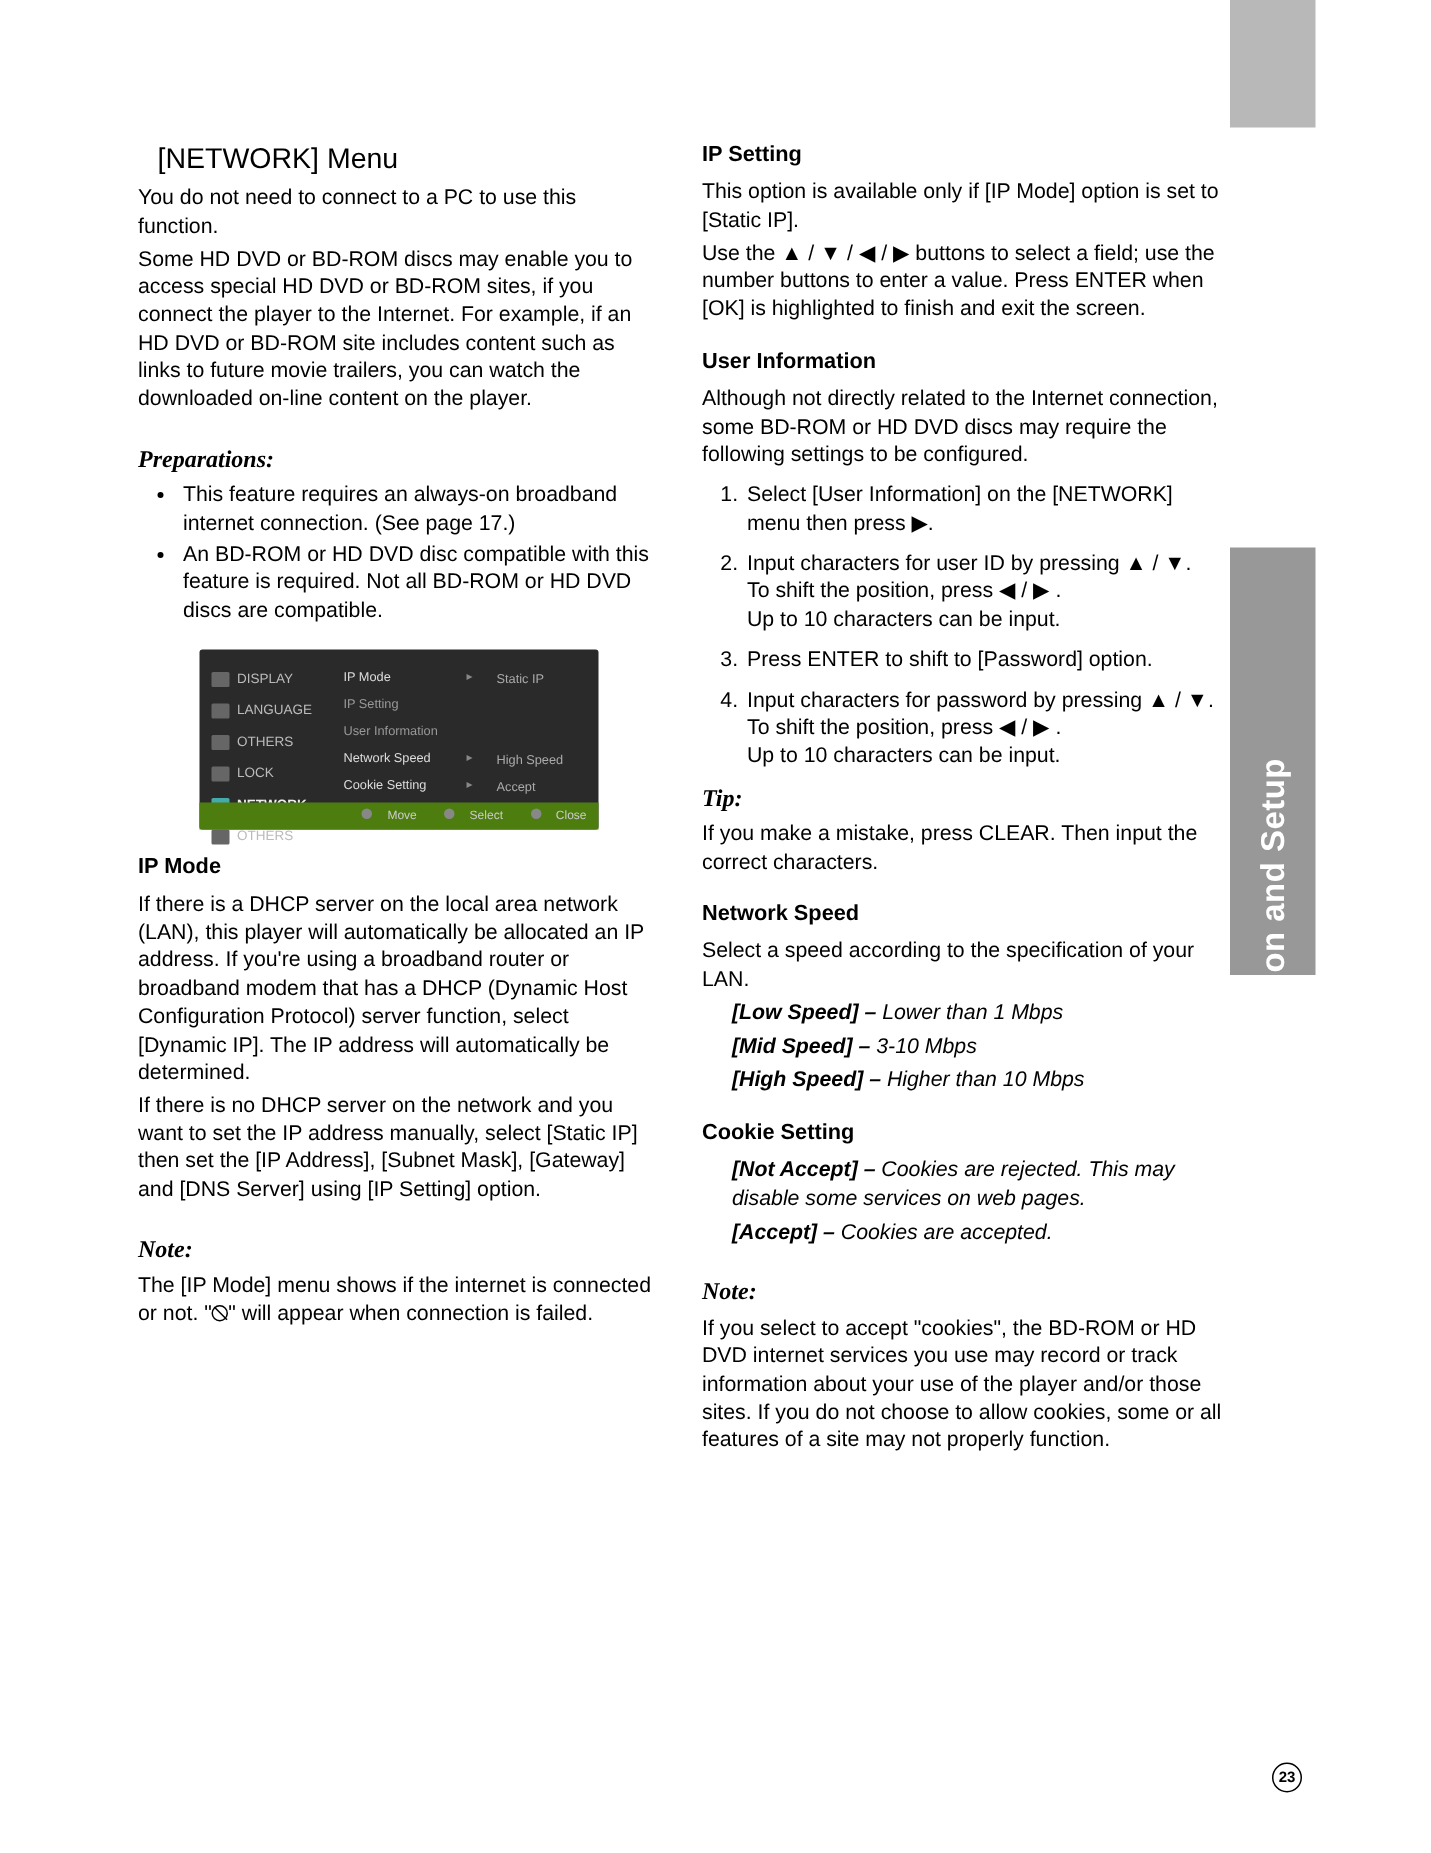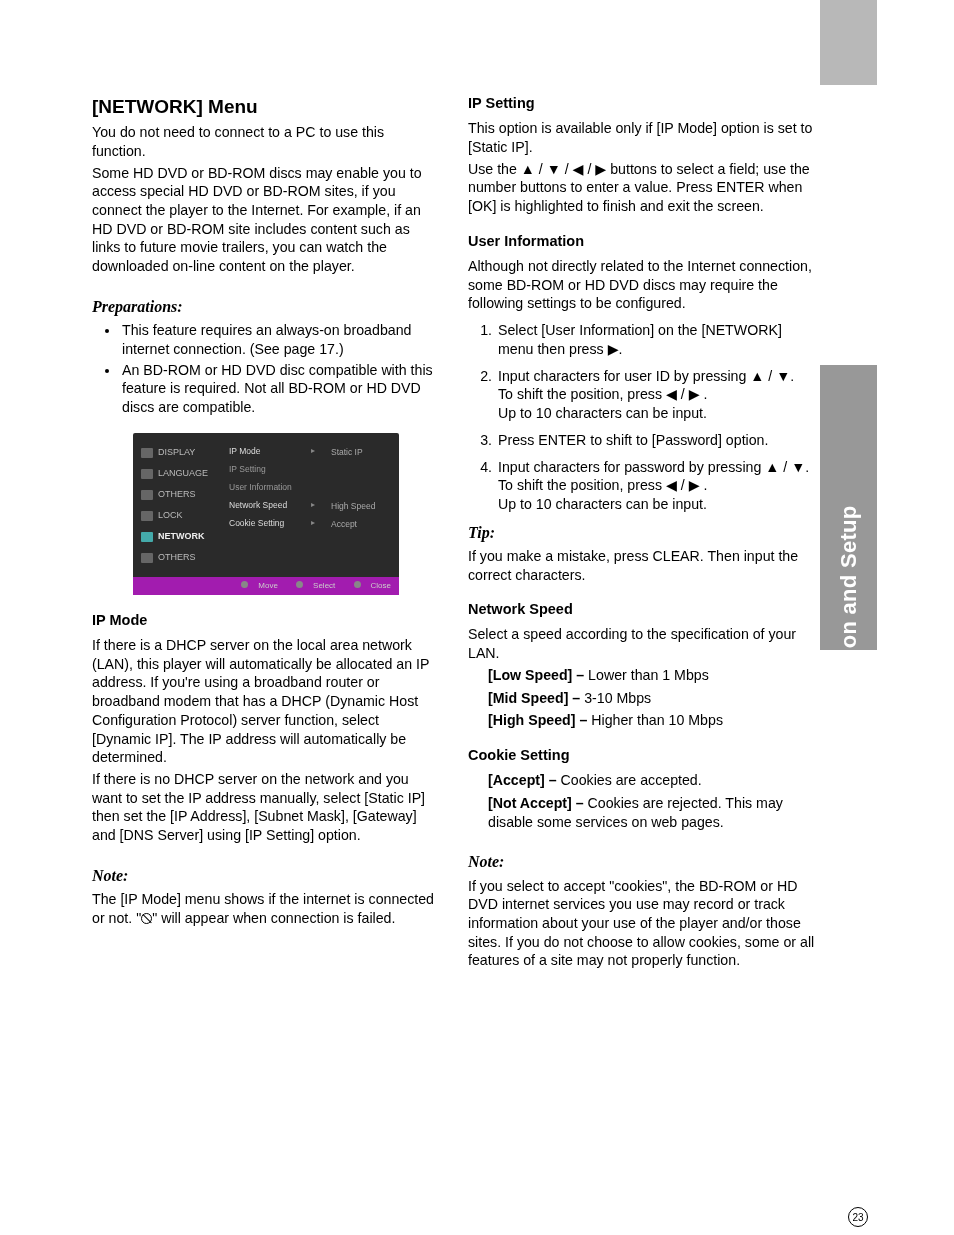--- a/index.html
+++ b/index.html
@@ -4,47 +4,47 @@
 <style>
   * { box-sizing: border-box; margin: 0; padding: 0; }
   html, body { font-family: Arial, Helvetica, sans-serif; color: #000; }
   body { width: 954px; height: 1235px; position: relative; background: #fff; }
   .page { position: relative; width: 954px; height: 1235px; }
   .gray-top { position: absolute; top: 0; right: 77px; width: 57px; height: 85px; background: #b8b8b8; }
   .side-tab { position: absolute; top: 365px; right: 77px; width: 57px; height: 285px; background: #989898; }
   .side-tab span { position: absolute; left: 50%; bottom: 14px; transform: translateX(-50%) rotate(-90deg); transform-origin: center; white-space: nowrap; color: #fff; font-weight: bold; font-size: 22px; letter-spacing: .3px; }
   .cols { position: absolute; top: 94px; left: 92px; width: 724px; display: flex; gap: 28px; }
   .col { width: 348px; font-size: 14.2px; line-height: 1.32; }
-  h1 { font-size: 19px; font-weight: bold; margin-bottom: 4px; }
+  h1 { font-size: 19px; font-weight: normal; margin-bottom: 4px; margin-left: 13px; }
   .subhead { font-size: 16px; font-weight: bold; font-style: italic; font-family: Georgia, 'Times New Roman', serif; margin-top: 20px; margin-bottom: 4px; }
   .mini-head { font-weight: bold; margin-top: 16px; margin-bottom: 6px; font-size: 14.5px; }
   p { margin-bottom: 3px; }
   ul.bullets { list-style: disc; padding-left: 28px; margin: 2px 0 16px 0; }
   ul.bullets li { margin-bottom: 2px; padding-left: 2px; }
   ol.steps { list-style: decimal; padding-left: 28px; margin: 8px 0 6px 0; }
   ol.steps li { margin-bottom: 8px; padding-left: 2px; }
   .indent { padding-left: 20px; }
-  .indent p { margin-bottom: 4px; }
+  .indent p { margin-bottom: 4px; font-style: italic; }
   .arrow { font-family: Arial, sans-serif; }
   .prohibit { display:inline-block; width:11px; height:11px; border:1.3px solid #000; border-radius:50%; position:relative; vertical-align:-1px; }
   .prohibit::after { content:""; position:absolute; left:-1px; top:4px; width:12px; height:1.3px; background:#000; transform:rotate(45deg); }
-  .screenshot { width: 266px; height: 162px; margin: 6px auto 4px auto; background: #2a2a2a; border-radius: 2px; position: relative; font-size:9px; color:#aaa; }
+  .screenshot { width: 266px; height: 120px; margin: 6px auto 4px auto; background: #2a2a2a; border-radius: 2px; position: relative; font-size:9px; color:#aaa; }
   .ss-side { position:absolute; left:8px; top:10px; width:78px; }
   .ss-row { display:flex; align-items:center; gap:5px; height:21px; color:#bbb; font-size:9px; }
   .ss-row.active { color:#eee;font-weight:bold; }
   .ss-ic { width:12px; height:10px; background:#666; border-radius:1px; }
   .ss-mid { position:absolute; left:96px; top:10px; width:86px; }
   .ss-mrow { height:18px; display:flex; align-items:center; justify-content:space-between; color:#999; font-size:8.5px; }
   .ss-mrow.hi { color:#ddd; }
   .ss-right { position:absolute; left:198px; top:10px; width:58px; font-size:8.5px; color:#aaa; }
-  .ss-foot { position:absolute; left:0; bottom:0; width:100%; height:18px; background:#a21caf; text-align:right; padding-right:8px; line-height:18px; font-size:8px; color:#ccc;padding-left:28px; }
+  .ss-foot { position:absolute; left:0; bottom:0; width:100%; height:18px; background:#4d7c0f; text-align:right; padding-right:8px; line-height:18px; font-size:8px; color:#ccc;padding-left:28px; }
   .ss-foot span { margin-left:8px; }
   .ss-dot { display:inline-block; width:7px; height:7px; border-radius:50%; background:#888; vertical-align:0px; margin-right:2px;}
   .ss-arr { display:inline-block; font-size:8px; color:#888;}
-  .page-num { position:absolute; bottom:8px; right:86px; width:20px; height:20px; border:1.4px solid #000; border-radius:50%; text-align:center; line-height:19px; font-size:10px; font-weight:normal; }
+  .page-num { position:absolute; bottom:40px; right:86px; width:20px; height:20px; border:1.4px solid #000; border-radius:50%; text-align:center; line-height:19px; font-size:10px; font-weight:bold; }
   .ns-item b { font-weight:bold; }
 </style>
 </head>
 <body>
 
 <div class="page">
   <div class="gray-top"></div>
   <div class="side-tab">
     <span>Installation and Setup</span>
   </div>
@@ -166,22 +166,22 @@
       <div class="mini-head">Network Speed</div>
       <p>Select a speed according to the specification of your LAN.</p>
       <div class="indent">
         <p class="ns-item"><b>[Low Speed] –</b><span> Lower than 1 Mbps</span></p>
         <p class="ns-item"><b>[Mid Speed] –</b><span> 3-10 Mbps</span></p>
         <p class="ns-item"><b>[High Speed] –</b><span> Higher than 10 Mbps</span></p>
       </div>
 
       <div class="mini-head">Cookie Setting</div>
       <div class="indent">
+        <p class="ns-item"><b>[Not Accept] –</b><span> Cookies are rejected. This may disable some services on web pages.</span></p>
         <p class="ns-item"><b>[Accept] –</b><span> Cookies are accepted.</span></p>
-        <p class="ns-item"><b>[Not Accept] –</b><span> Cookies are rejected. This may disable some services on web pages.</span></p>
       </div>
 
       <div class="subhead">Note:</div>
       <p>If you select to accept "cookies", the BD-ROM or HD DVD internet services you use may record or track information about your use of the player and/or those sites. If you do not choose to allow cookies, some or all features of a site may not properly function.</p>
     </div>
   </div>
 
   <div class="page-num">23</div>
 </div>
 

